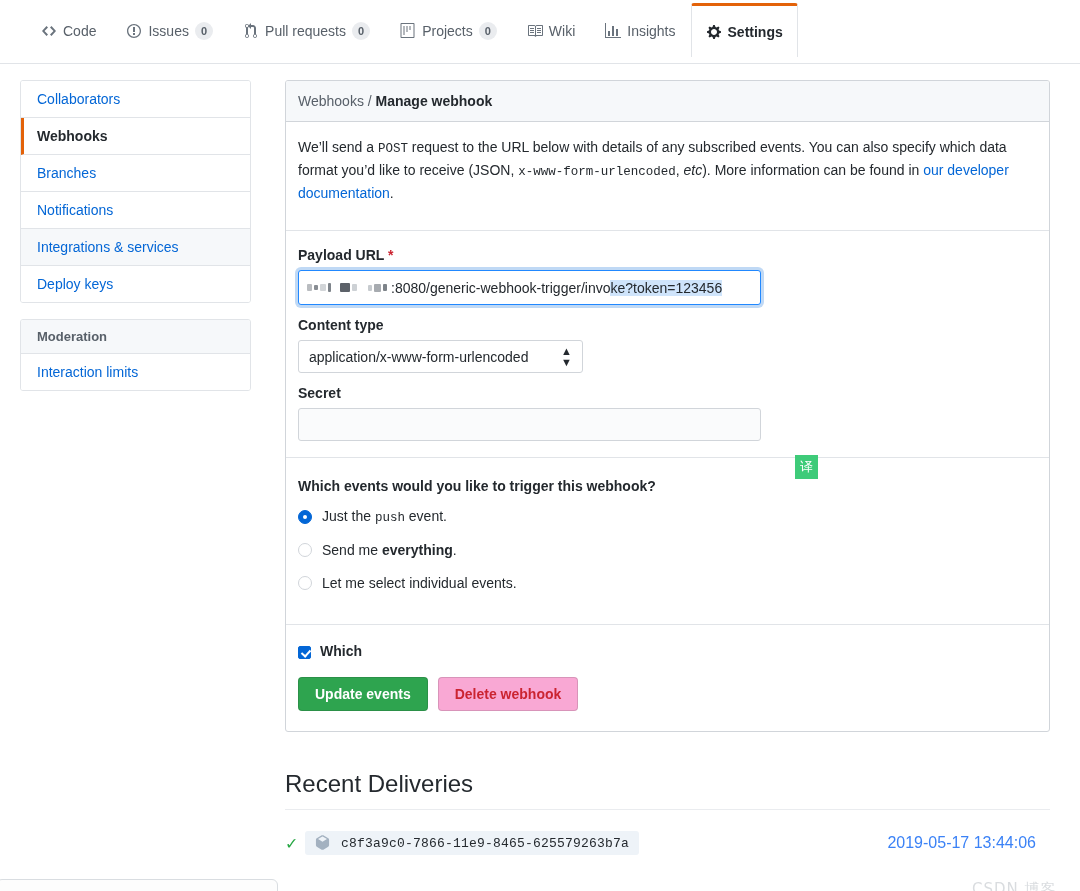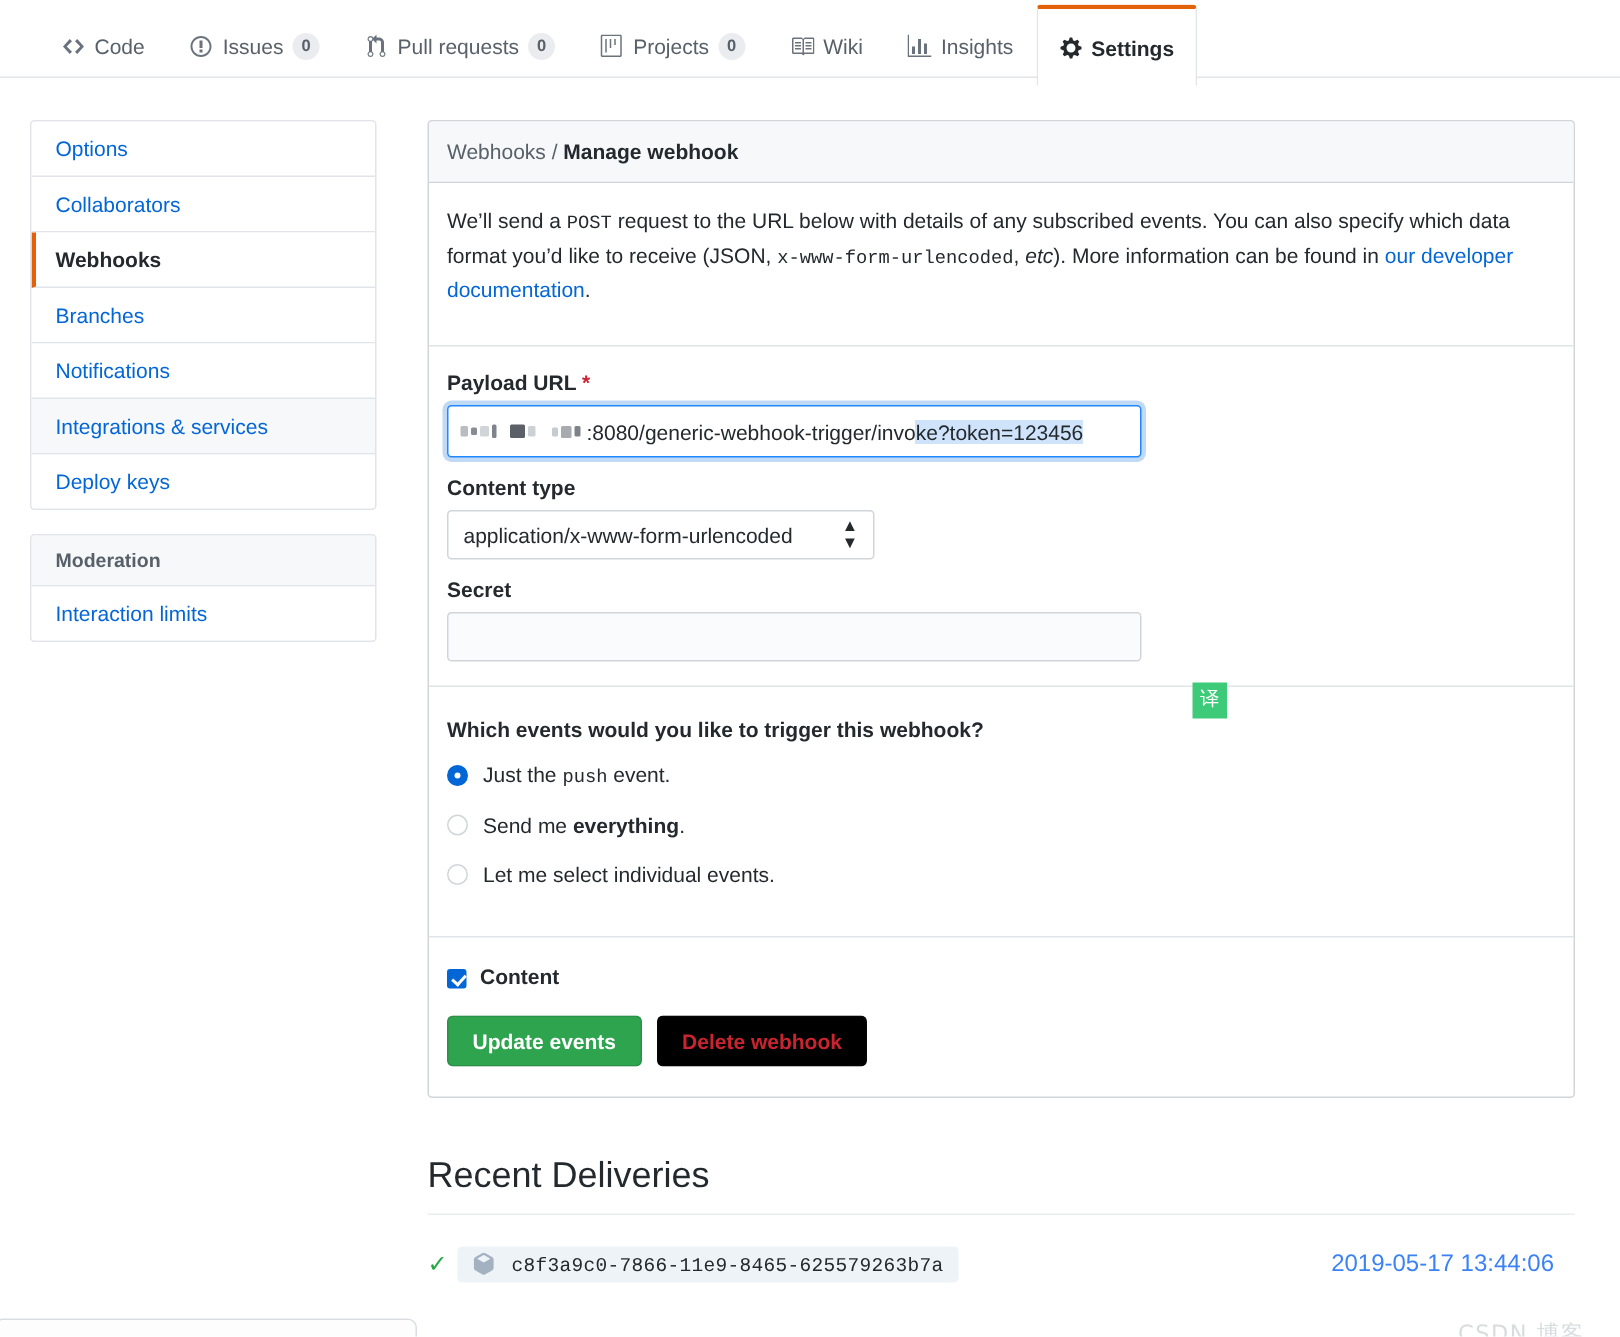--- a/index.html
+++ b/index.html
@@ -10,21 +10,21 @@
     font-family: "Liberation Sans", sans-serif;
     font-size: 14px;
     color: #24292e;
     overflow: hidden;
     position: relative;
   }
   .mono { font-family: "Liberation Mono", monospace; }
 
   
   .repo-nav {
-    position: absolute; left: 0; top: 0; width: 1080px; height: 52px;
+    position: absolute; left: 0; top: 0; width: 1080px; height: 64px;
     border-bottom: 1px solid #e1e4e8;
     background: #ffffff;
   }
   .nav-inner { display: flex; align-items: flex-end; height: 56px; padding-left: 26px; }
   .nav-tab {
     display: flex; align-items: center; gap: 6px;
     height: 54px; padding: 0 14px 0 14px;
     color: #586069; font-size: 14px; line-height: 1;
     border: 1px solid transparent; border-bottom: none;
     border-radius: 3px 3px 0 0;
@@ -153,21 +153,21 @@
   .active-desc { font-size: 13px; color: #586069; margin-top: 4px; }
 
   .btn-row { display: flex; gap: 10px; margin: 18px 0 14px 0; }
   .btn {
     height: 34px; padding: 0 16px; border-radius: 4px;
     font-size: 14px; font-weight: bold; cursor: pointer;
     display: inline-flex; align-items: center; justify-content: center;
   }
   .btn-primary { background: #2ea44f; border: 1px solid rgba(27,31,35,.15); color: #fff; }
   .btn-danger {
-    background: #000000; border: 1px solid rgba(27,31,35,.15); color: #cb2431;
+    background: #f9a8d4; border: 1px solid rgba(27,31,35,.15); color: #cb2431;
   }
 
   
   .deliveries { position: absolute; left: 285px; top: 768px; width: 765px; }
   .deliveries h2 {
     margin: 0; font-size: 24px; font-weight: normal; color: #24292e;
     padding-bottom: 10px; line-height: 1.3;
   }
   .deliveries .rule { height: 1px; background: #eaecef; margin-bottom: 18px; }
   .delivery-row { display: flex; align-items: center; height: 30px; }
@@ -272,21 +272,20 @@
       <span class="tab-label">Settings</span>
     </div>
 
   </div>
 </div>
 
 <div class="page">
 
   <div class="sidebar">
     <div class="menu">
-      <a class="menu-item">Options</a>
       <a class="menu-item">Collaborators</a>
       <a class="menu-item selected">Webhooks</a>
       <a class="menu-item">Branches</a>
       <a class="menu-item">Notifications</a>
       <a class="menu-item shaded">Integrations &amp; services</a>
       <a class="menu-item">Deploy keys</a>
     </div>
 
     <div class="menu">
       <span class="menu-heading">Moderation</span>
@@ -364,21 +363,21 @@
           <span class="radio-label">Let me select individual events.</span>
         </div>
       </div>
 
       <div class="hr"></div>
 
       <div class="form-section">
         <div class="active-row">
           <span class="cbx"></span>
           <div>
-            <div class="active-title">Content</div>
+            <div class="active-title">Which</div>
           </div>
         </div>
 
         <div class="btn-row">
           <button class="btn btn-primary">Update events</button>
           <button class="btn btn-danger">Delete webhook</button>
         </div>
       </div>
 
     </div>

